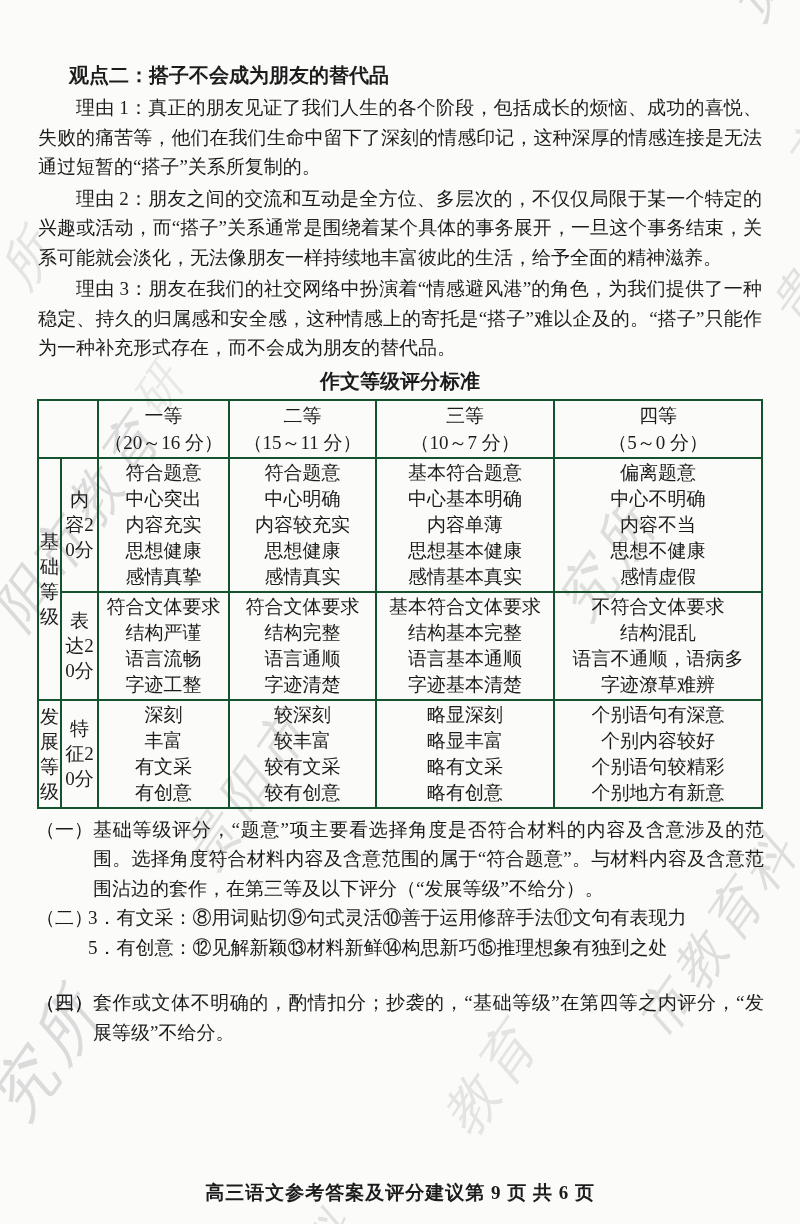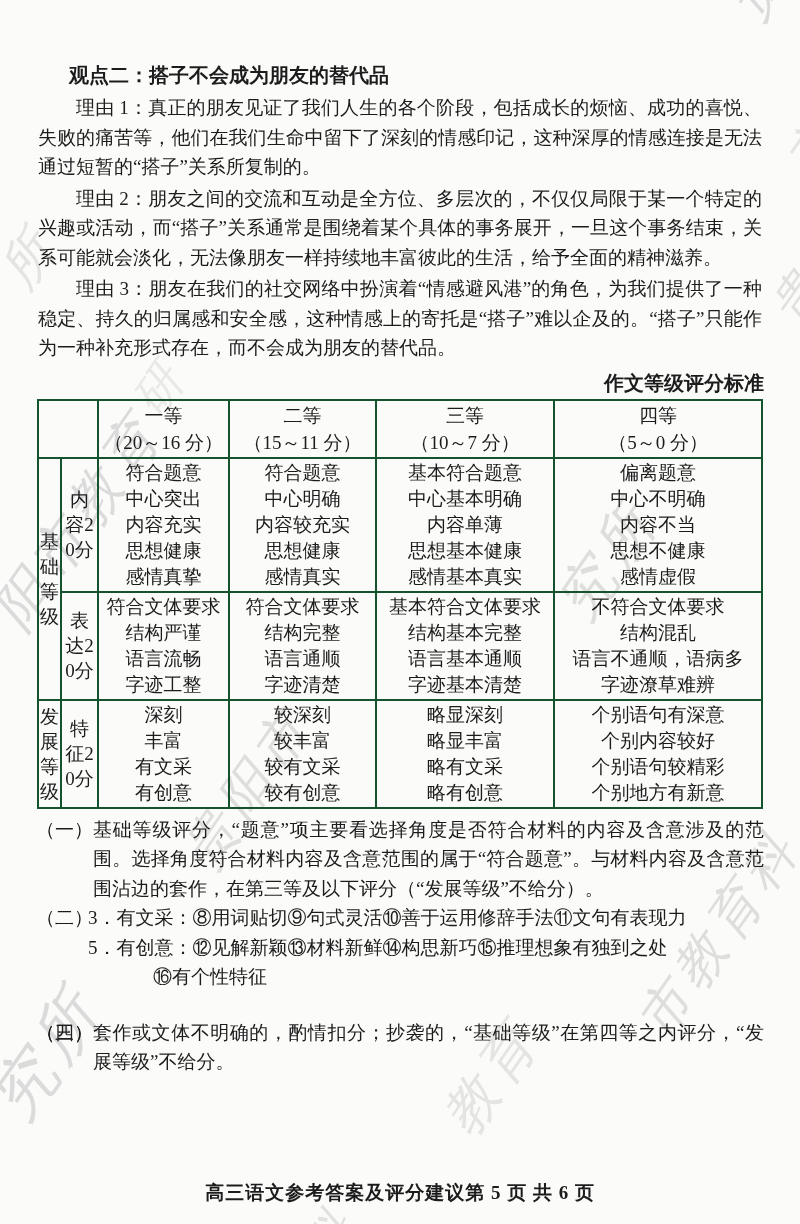--- a/index.html
+++ b/index.html
@@ -54,24 +54,25 @@
     font-weight:bold;
     line-height:31px;
   }
   .para{
     margin:2px;
     text-indent:2em;
     text-align:justify;
   }
   .table-title{
     margin:7px 0 3px 0;
-    text-align:right;
+    text-align:center;
     font-size:20px;
     font-weight:bold;
     line-height:26px;
+    font-family:Liberation Mono, monospace;
   }
   table.grade-table{
     border-collapse:collapse;
     table-layout:fixed;
     width:724px;
     margin-left:1px;
     border:2px solid #222;
   }
   .grade-table td{
     border:2px solid #14532d;
@@ -245,29 +246,28 @@
       <div class="note">
         <span class="marker">（一）</span>
         <span class="ntext">基础等级评分，“题意”项主要看选择角度是否符合材料的内容及含意涉及的范围。选择角度符合材料内容及含意范围的属于“符合题意”。与材料内容及含意范围沾边的套作，在第三等及以下评分（“发展等级”不给分）。</span>
       </div>
 
       <div class="note">
         <span class="marker">（二）</span>
       </div>
       <div class="subitem">3．有文采：⑧用词贴切⑨句式灵活⑩善于运用修辞手法⑪文句有表现力</div>
       <div class="subitem">5．有创意：⑫见解新颖⑬材料新鲜⑭构思新巧⑮推理想象有独到之处</div>
-      <div class="subitem-wrap">⑯有个性特征</div>
 
       <div class="note gap-before">
         <span class="marker">（三）</span>
       </div>
 
       <div class="note">
         <span class="marker">（四）</span>
         <span class="ntext">套作或文体不明确的，酌情扣分；抄袭的，“基础等级”在第四等之内评分，“发展等级”不给分。</span>
       </div>
     </div>
 
   </div>
 
-  <div class="footer">高三语文参考答案及评分建议第 5 页 共 6 页</div>
+  <div class="footer">高三语文参考答案及评分建议第 9 页 共 6 页</div>
 
 </div>
 
 </body></html>

